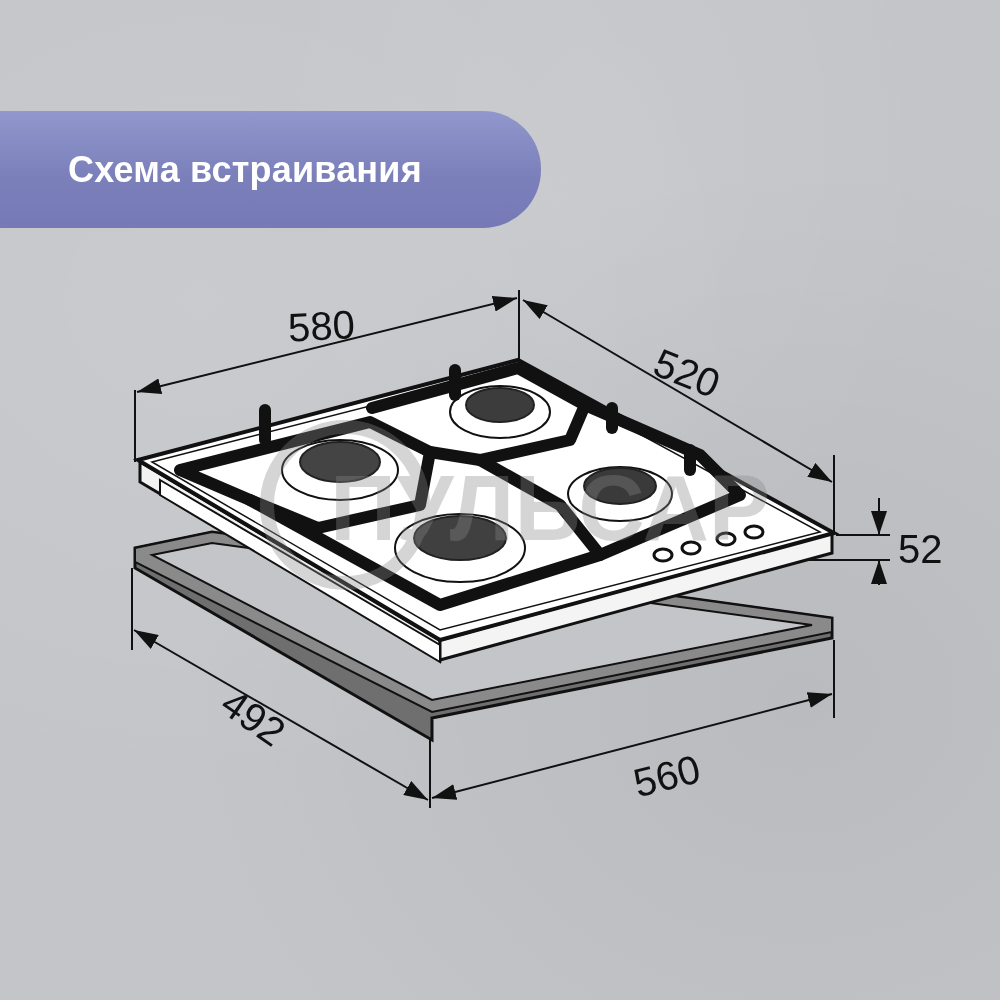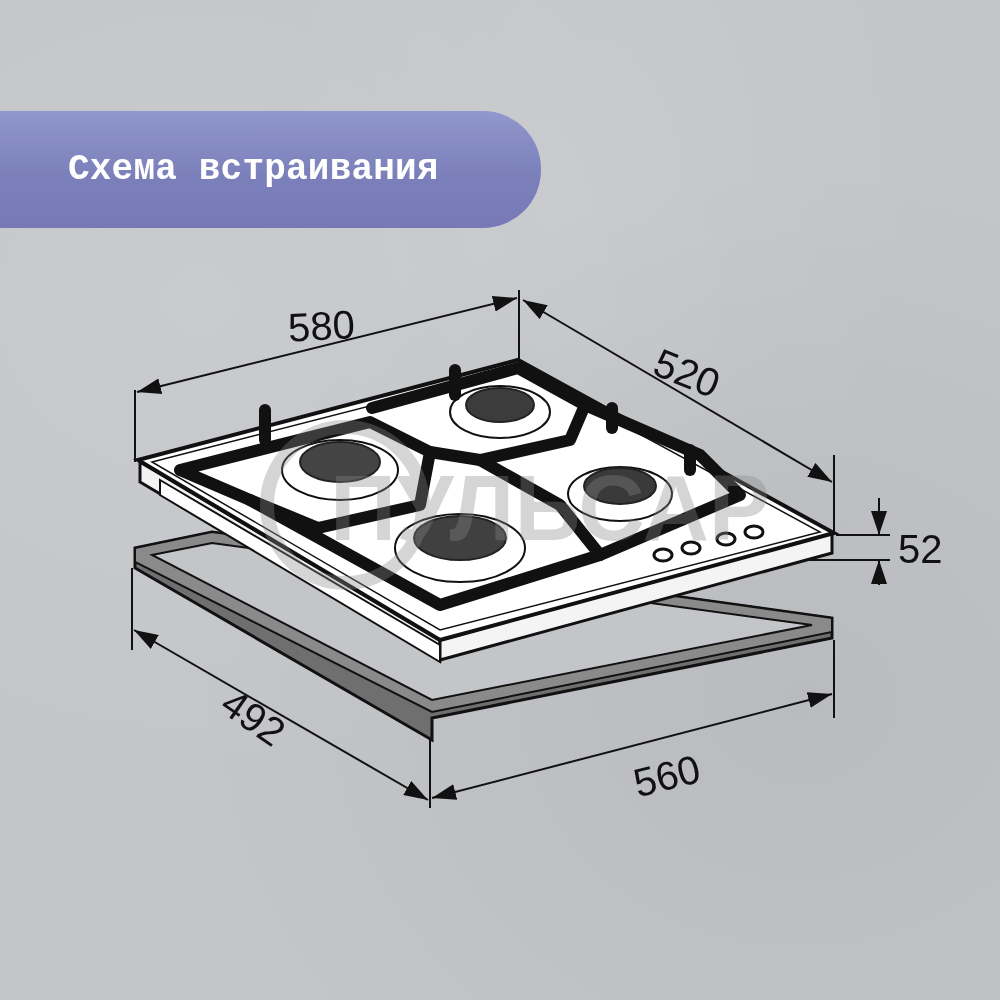--- a/index.html
+++ b/index.html
@@ -9,21 +9,21 @@
         background:
           radial-gradient(ellipse at 20% 30%, rgba(255,255,255,0.10), transparent 50%),
           radial-gradient(ellipse at 80% 70%, rgba(0,0,0,0.05), transparent 55%),
           radial-gradient(ellipse at 60% 15%, rgba(255,255,255,0.08), transparent 40%),
           #c3c5c9; }
   .banner { position:absolute; left:0; top:111px; width:541px; height:117px;
             border-radius:0 58px 58px 0;
             background:linear-gradient(180deg,#9198cc 0%,#7b80bb 55%,#7679b6 100%); }
   .banner-title { position:absolute; left:68px; top:0; height:117px; line-height:117px;
                   color:#ffffff; font-size:36px; font-weight:bold; letter-spacing:0.2px;
-                  font-family:Liberation Mono, monospace; }
+                  font-family:Liberation Sans, sans-serif; }
   svg.drawing { position:absolute; left:0; top:0; }
   .dim-label { font-family:"Liberation Sans", sans-serif; font-size:40px; fill:#111; }
 </style>
 </head>
 <body>
 
 <div class="bg"></div>
 
 <div class="banner">
   <span class="banner-title">Схема встраивания</span>

